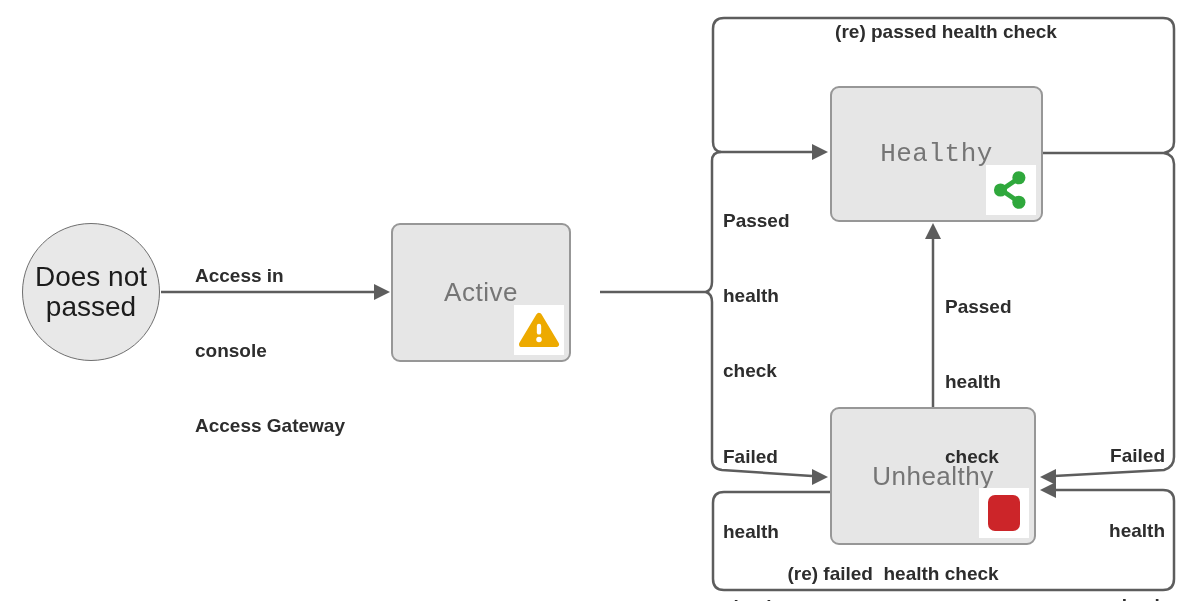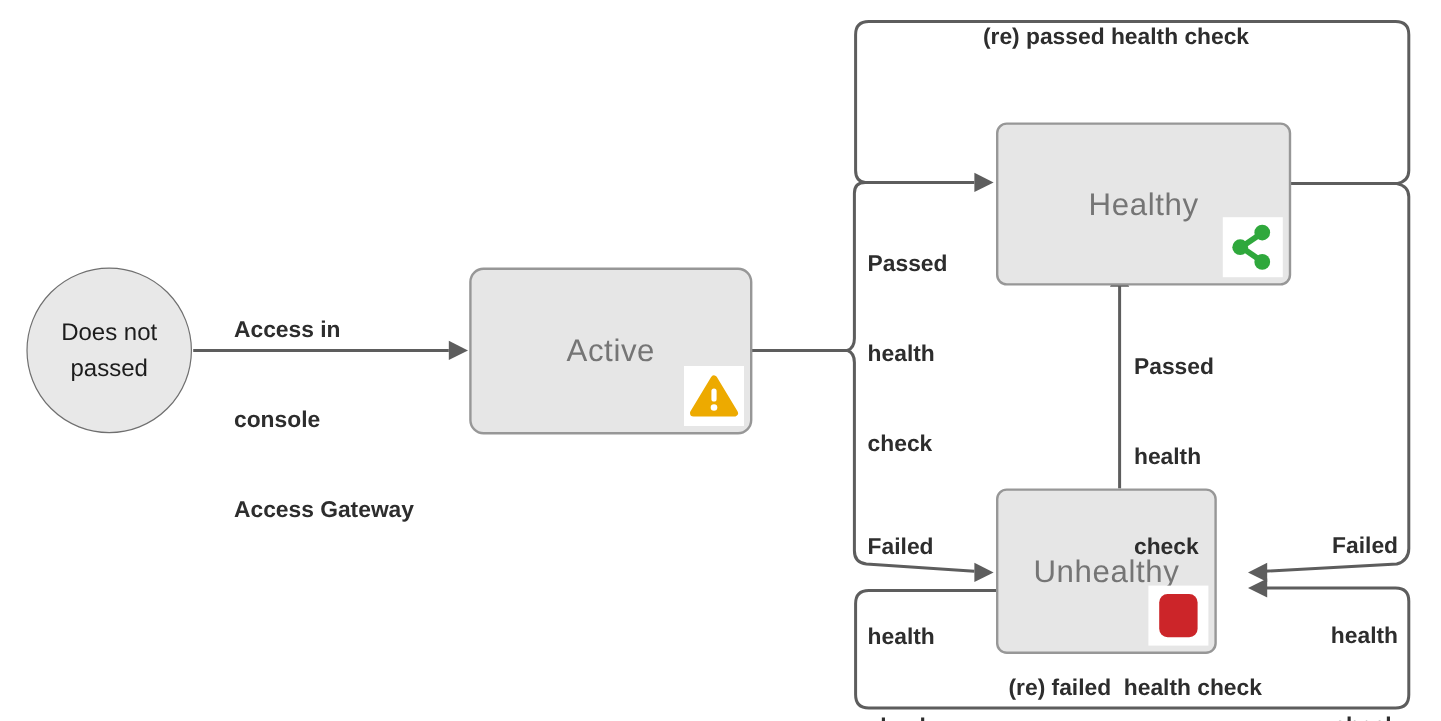--- a/index.html
+++ b/index.html
@@ -24,21 +24,21 @@
   .state-label{
     font-size:26px;color:#757575;letter-spacing:.5px;
   }
   .node-circle{
     position:absolute;
     background:#e8e8e8;
     border:1.5px solid #6f6f6f;
     border-radius:50%;
     display:flex;flex-direction:column;align-items:center;justify-content:center;
     box-sizing:border-box;
-    font-size:20px;line-height:30px;color:#1c1c1c;text-align:center;
+    font-size:28px;line-height:30px;color:#1c1c1c;text-align:center;
   }
   .icon-badge{
     position:absolute;right:5px;bottom:5px;
     width:50px;height:50px;background:#ffffff;
     display:flex;align-items:center;justify-content:center;
   }
   .stop-square{width:32px;height:36px;border-radius:7px;background:#cc2529;}
 
   
   .edge-label{
@@ -81,62 +81,62 @@
       <polygon points="1040,477 1056,469 1056,485"></polygon>
       <polygon points="1040,490 1056,482 1056,498"></polygon>
     </g>
   </svg>
 
   <div class="node-circle" style="left:22px;top:223px;width:138px;height:138px;">
     <span>Does not</span>
     <span>passed</span>
   </div>
 
-  <div class="state-box" style="left:391px;top:223px;width:236px;height:139px;border-radius:12px;">
+  <div class="state-box" style="left:391px;top:223px;width:180px;height:139px;">
     <span class="state-label">Active</span>
     <span class="icon-badge">
       <svg width="44" height="40" viewBox="0 0 52 48">
         <path d="M26 7 L46.5 41 H5.5 Z" fill="#edaa00" stroke="#edaa00" stroke-width="7" stroke-linejoin="round"></path>
         <rect x="23.4" y="16.5" width="5.2" height="13" rx="2.6" fill="#ffffff"></rect>
         <circle cx="26" cy="35.5" r="3.3" fill="#ffffff"></circle>
       </svg>
     </span>
   </div>
 
-  <div class="state-box" style="left:830px;top:102px;width:246px;height:136px;">
+  <div class="state-box" style="left:830px;top:86px;width:213px;height:136px;font-family:Liberation Mono, monospace;">
     <span class="state-label">Healthy</span>
     <span class="icon-badge">
       <svg width="42" height="46" viewBox="0 0 48 52">
         <g stroke="#2fa83c" stroke-width="5.5">
           <line x1="13" y1="26" x2="32" y2="13"></line>
           <line x1="13" y1="26" x2="32" y2="39"></line>
         </g>
         <g fill="#2fa83c">
           <circle cx="33" cy="12" r="7.5"></circle>
           <circle cx="12" cy="26" r="7.5"></circle>
           <circle cx="33" cy="40" r="7.5"></circle>
         </g>
       </svg>
     </span>
   </div>
 
-  <div class="state-box" style="left:830px;top:407px;width:184px;height:138px;">
+  <div class="state-box" style="left:830px;top:407px;width:206px;height:138px;">
     <span class="state-label">Unhealthy</span>
     <span class="icon-badge">
       <span class="stop-square"></span>
     </span>
   </div>
 
   <div class="edge-label" style="left:195px;top:213px;">
     <div>Access in</div>
     <div>console</div>
     <div>Access Gateway</div>
   </div>
 
-  <div class="edge-label center" style="left:713px;top:19px;width:434px;">(re) passed health check</div>
+  <div class="edge-label center" style="left:713px;top:19px;width:434px;padding-left:16px;">(re) passed health check</div>
 
   <div class="edge-label" style="left:723px;top:158px;">
     <div>Passed</div>
     <div>health</div>
     <div>check</div>
   </div>
 
   <div class="edge-label" style="left:723px;top:394px;">
     <div>Failed</div>
     <div>health</div>
@@ -148,15 +148,15 @@
     <div>health</div>
     <div>check</div>
   </div>
 
   <div class="edge-label right" style="left:1085px;top:393px;width:80px;">
     <div>Failed</div>
     <div>health</div>
     <div>check</div>
   </div>
 
-  <div class="edge-label center" style="left:729px;top:561px;width:434px;">(re) failed  health check</div>
+  <div class="edge-label center" style="left:676px;top:561px;width:434px;">(re) failed  health check</div>
 
 </div>
 
 </body></html>

